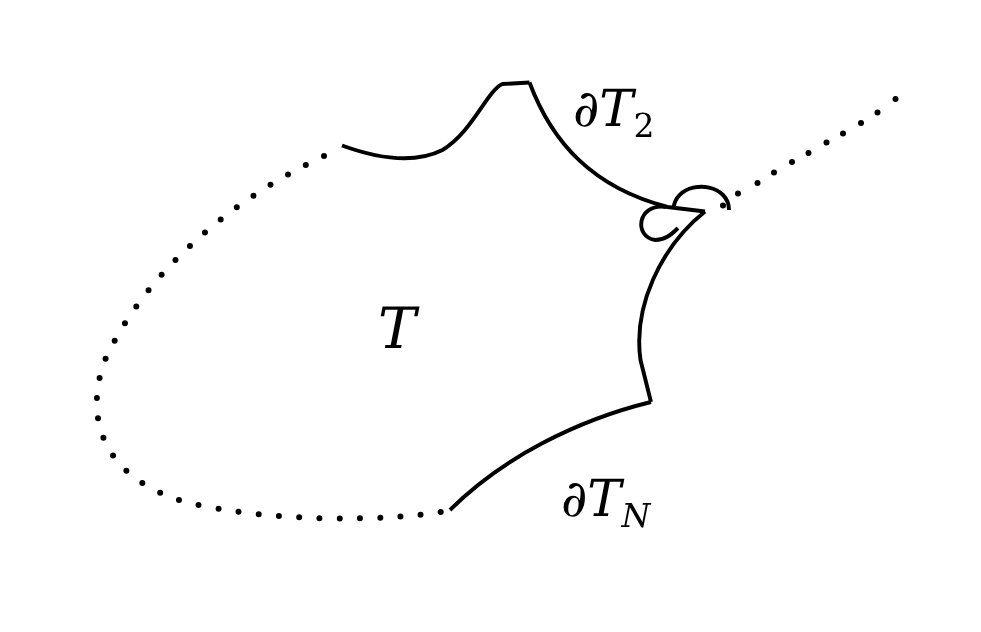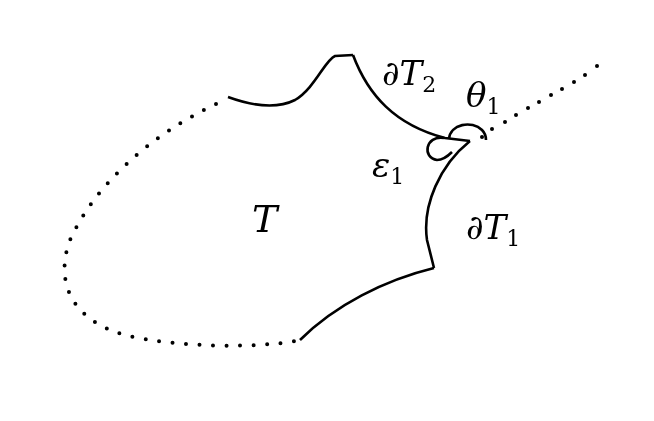--- a/index.html
+++ b/index.html
@@ -45,25 +45,19 @@
   </svg>
 
   <div class="lbl" style="left:252px; top:200px; font-size:38px;">
     <span>T</span>
   </div>
 
   <div class="lbl" style="left:382px; top:56px;">
     <span>∂T</span><sub>2</sub>
   </div>
 
-  <div class="lbl" style="left:466px; top:78px;">
-    <span>θ</span><sub>1</sub>
+
+
+
+  <div class="lbl" style="left:374px; top:316px;">
+    <span>∂T</span><sub class="subi">N</sub>
   </div>
-
-  <div class="lbl" style="left:372px; top:148px;">
-    <span>ε</span><sub>1</sub>
-  </div>
-
-  <div class="lbl" style="left:466px; top:210px;">
-    <span>∂T</span><sub>1</sub>
-  </div>
-
 </div>
 
 </body></html>

